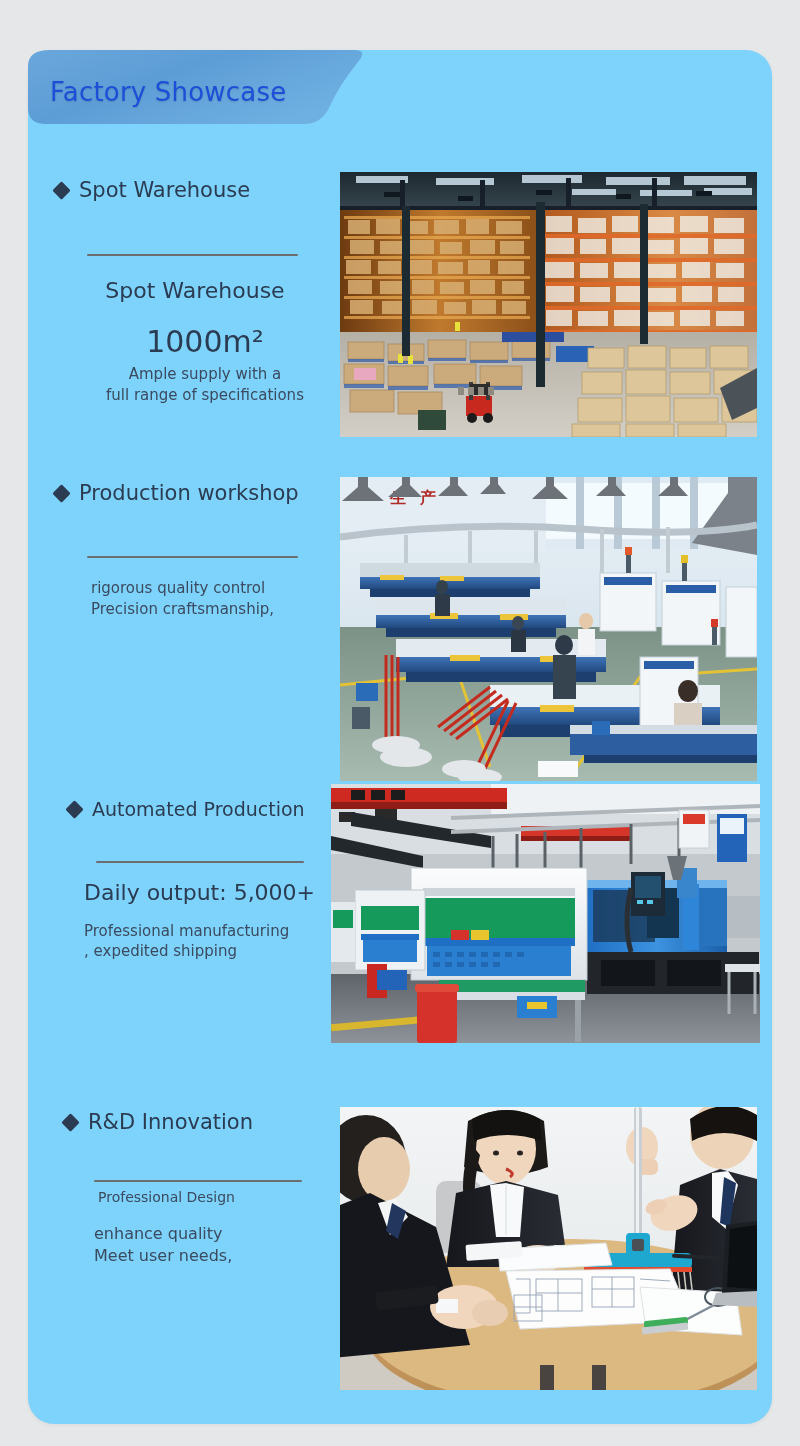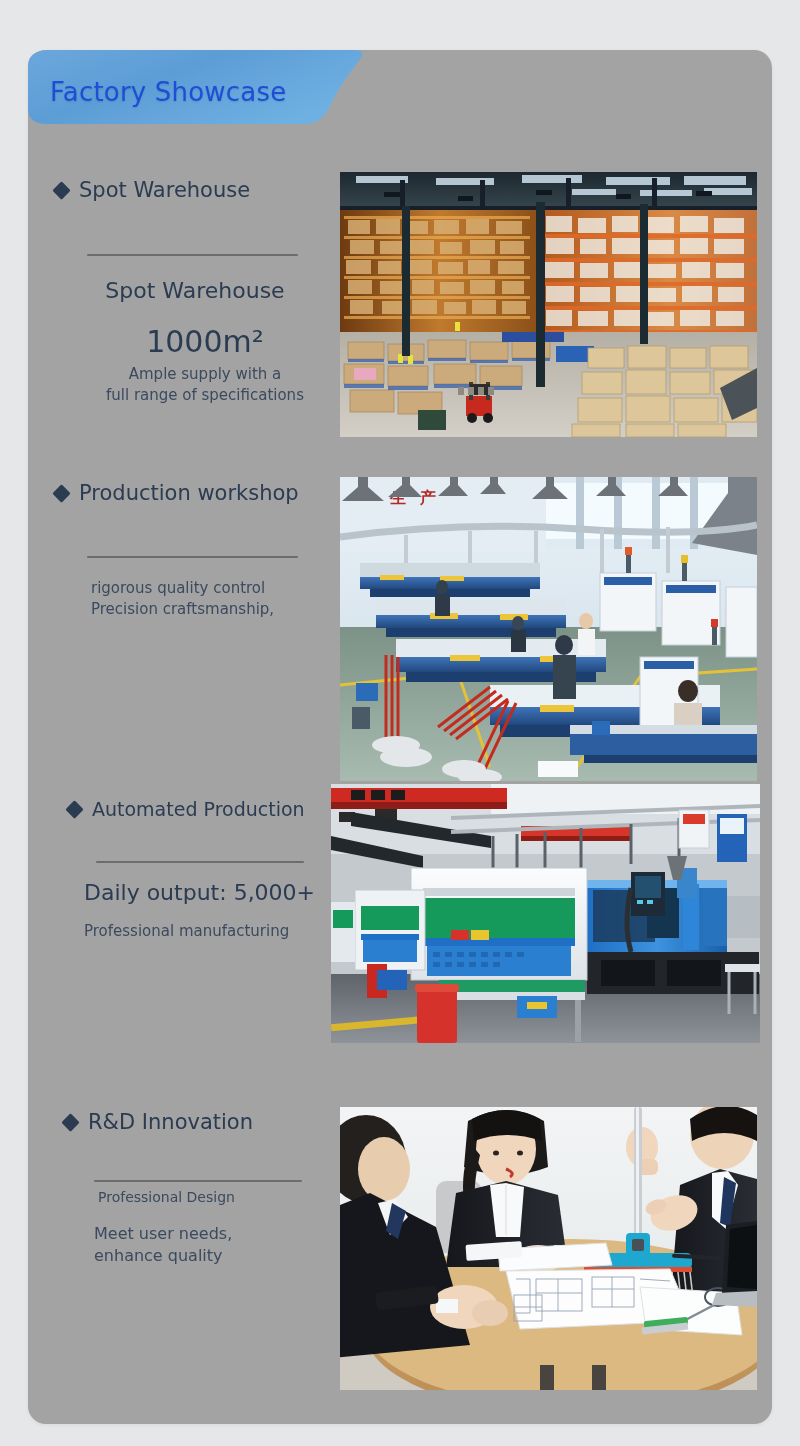--- a/index.html
+++ b/index.html
@@ -13,22 +13,22 @@
     position: relative;
   }
 
   
   .card {
     position: absolute;
     left: 28px;
     top: 50px;
     width: 744px;
     height: 1374px;
-    background: #a3a3a3;
-    border-radius: 18px;
+    background: #7dd3fc;
+    border-radius: 26px;
     box-shadow: 0 1px 4px rgba(0,0,0,0.06);
     overflow: hidden;
   }
 
   
   .banner-wrap {
     position: absolute;
     left: 28px;
     top: 50px;
     width: 340px;
@@ -536,20 +536,21 @@
     <div class="heading">
       <span class="diamond"></span>
       <span class="heading-text" style="font-size:19px;">Automated Production</span>
     </div>
     <div class="rule" style="width:208px; margin:42px 0 0 28px;"></div>
     <div class="ta-left" style="margin-top:16px; padding-left:16px;">
       <div class="huge-line" style="font-size:22px;">Daily output: 5,000+</div>
     </div>
     <div class="ta-left" style="margin-top:14px; padding-left:16px;">
       <div class="sub-line">Professional manufacturing</div>
+      <div class="sub-line">, expedited shipping</div>
     </div>
   </div>
 
   <div class="photo" style="left:303px; top:734px; width:429px; height:259px;">
     <svg viewBox="0 0 429 259" preserveAspectRatio="none">
       <defs>
         <linearGradient id="im-floor" x1="0" y1="0" x2="0" y2="1">
           <stop offset="0" stop-color="#5e6469"></stop>
             <stop offset="1" stop-color="#8d9399"></stop>
         </linearGradient>
@@ -696,22 +697,22 @@
   <div class="section" style="left:36px; top:1062px; width:290px;">
     <div class="heading">
       <span class="diamond"></span>
       <span class="heading-text">R&amp;D Innovation</span>
     </div>
     <div class="rule" style="width:208px; margin:47px 0 0 30px;"></div>
     <div class="ta-left" style="margin-top:6px; padding-left:34px;">
       <div class="sub-small">Professional Design</div>
     </div>
     <div class="ta-left" style="margin-top:16px; padding-left:30px;">
+      <div class="sub-line" style="font-size:16px;">enhance quality</div>
       <div class="sub-line" style="font-size:16px;">Meet user needs,</div>
-      <div class="sub-line" style="font-size:16px;">enhance quality</div>
     </div>
   </div>
 
   <div class="photo" style="left:312px; top:1057px; width:417px; height:283px;">
     <svg viewBox="0 0 417 283" preserveAspectRatio="none">
       <defs>
         <linearGradient id="mt-wall" x1="0" y1="0" x2="0" y2="1">
           <stop offset="0" stop-color="#f2f4f5"></stop>
             <stop offset="1" stop-color="#e2e6e8"></stop>
         </linearGradient>

